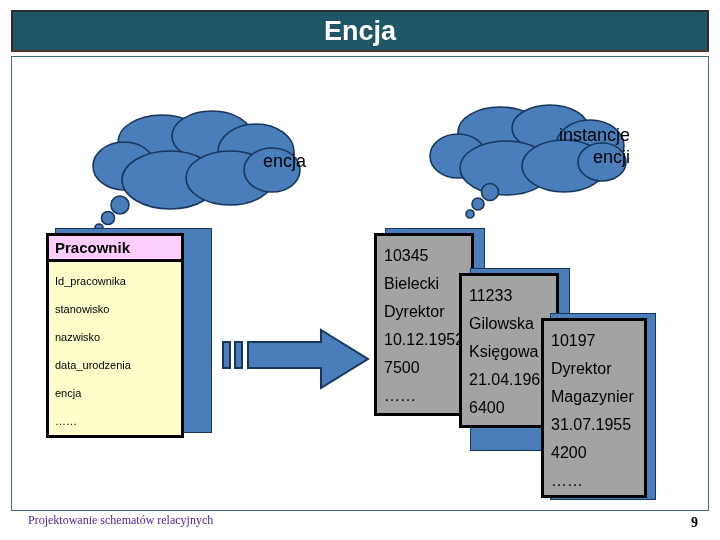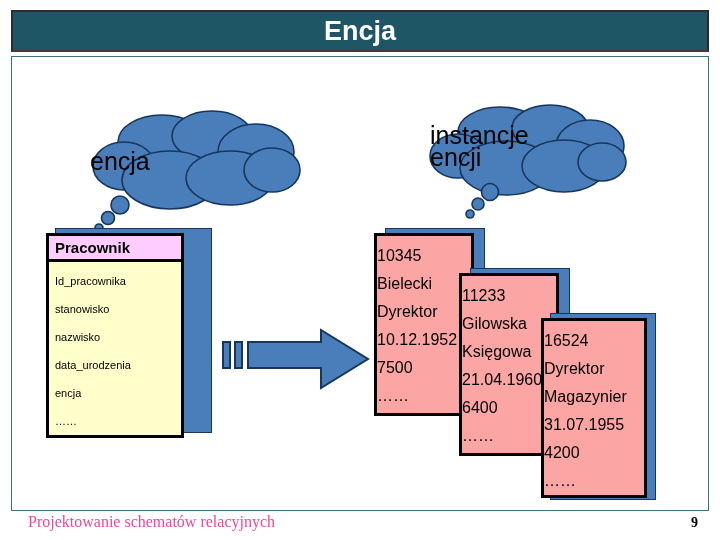--- a/index.html
+++ b/index.html
@@ -54,23 +54,23 @@
 
   
   .cloud {
     position: absolute;
   }
   .cloud svg { display: block; overflow: visible; }
   .cloud-label {
     position: absolute;
     left: 0;
     width: 100%;
-    text-align: left;
-    color: #000000;
-    font-size: 25px;
+    text-align: right;
+    color: #000000;
+    font-size: 18px;
     line-height: 22px;
     pointer-events: none;
   }
 
   #cloud-left { left: 90px; top: 108px; width: 216px; height: 115px; }
   #cloud-left .cloud-label { top: 42px; }
   #cloud-right { left: 430px; top: 104px; width: 200px; height: 110px; }
   #cloud-right .cloud-label { top: 20px; }
 
   
@@ -129,49 +129,49 @@
 
   
   .card-shadow {
     position: absolute;
     background: #4A7EBB;
     border: 1px solid #17365D;
     box-sizing: border-box;
   }
   .card {
     position: absolute;
-    background: #fca5a5;
+    background: #a3a3a3;
     border: 3px solid #000000;
     box-sizing: border-box;
     overflow: hidden;
-    padding: 6px 0 0 0;
+    padding: 6px 0 0 7px;
   }
   .card-row {
     font-size: 16px;
     color: #000000;
     height: 28px;
     line-height: 28px;
     white-space: nowrap;
   }
 
   #card-shadow-1 { left: 385px; top: 228px; width: 100px; height: 183px; }
   #card-1       { left: 374px; top: 233px; width: 100px; height: 183px; }
   #card-shadow-2 { left: 470px; top: 268px; width: 100px; height: 183px; }
-  #card-2       { left: 459px; top: 273px; width: 100px; height: 183px; }
+  #card-2       { left: 459px; top: 273px; width: 100px; height: 155px; }
   #card-shadow-3 { left: 550px; top: 313px; width: 106px; height: 187px; }
   #card-3       { left: 541px; top: 318px; width: 106px; height: 180px; }
 
   
   #footer-note {
     position: absolute;
     left: 28px;
     top: 513px;
     font-family: "Liberation Serif", serif;
-    font-size: 16px;
-    color: #ec4899;
+    font-size: 12px;
+    color: #4c1d95;
     white-space: nowrap;
   }
   #page-number {
     position: absolute;
     right: 22px;
     top: 515px;
     font-family: "Liberation Serif", serif;
     font-size: 14px;
     font-weight: bold;
     color: #000000;
@@ -266,21 +266,21 @@
     <div class="card-row">11233</div>
     <div class="card-row">Gilowska</div>
     <div class="card-row">Księgowa</div>
     <div class="card-row">21.04.1960</div>
     <div class="card-row">6400</div>
     <div class="card-row">……</div>
   </div>
 
   <div class="card-shadow" id="card-shadow-3"></div>
   <div class="card" id="card-3">
-    <div class="card-row">16524</div>
+    <div class="card-row">10197</div>
     <div class="card-row">Dyrektor</div>
     <div class="card-row">Magazynier</div>
     <div class="card-row">31.07.1955</div>
     <div class="card-row">4200</div>
     <div class="card-row">……</div>
   </div>
 
   <div id="footer-note">Projektowanie schematów relacyjnych</div>
   <div id="page-number">9</div>
 

